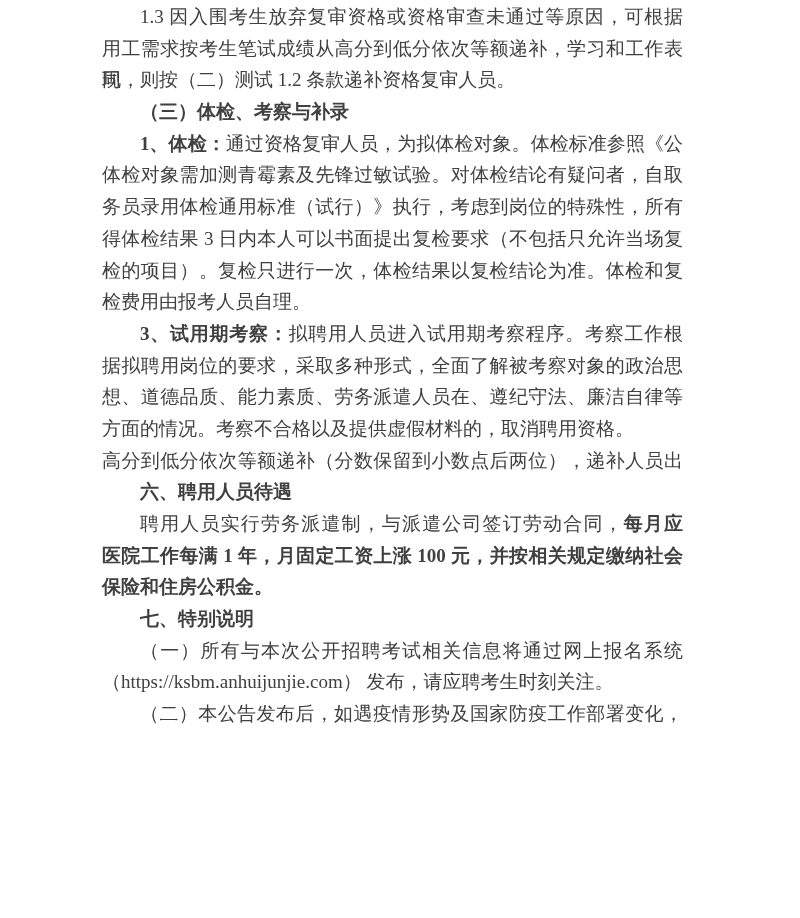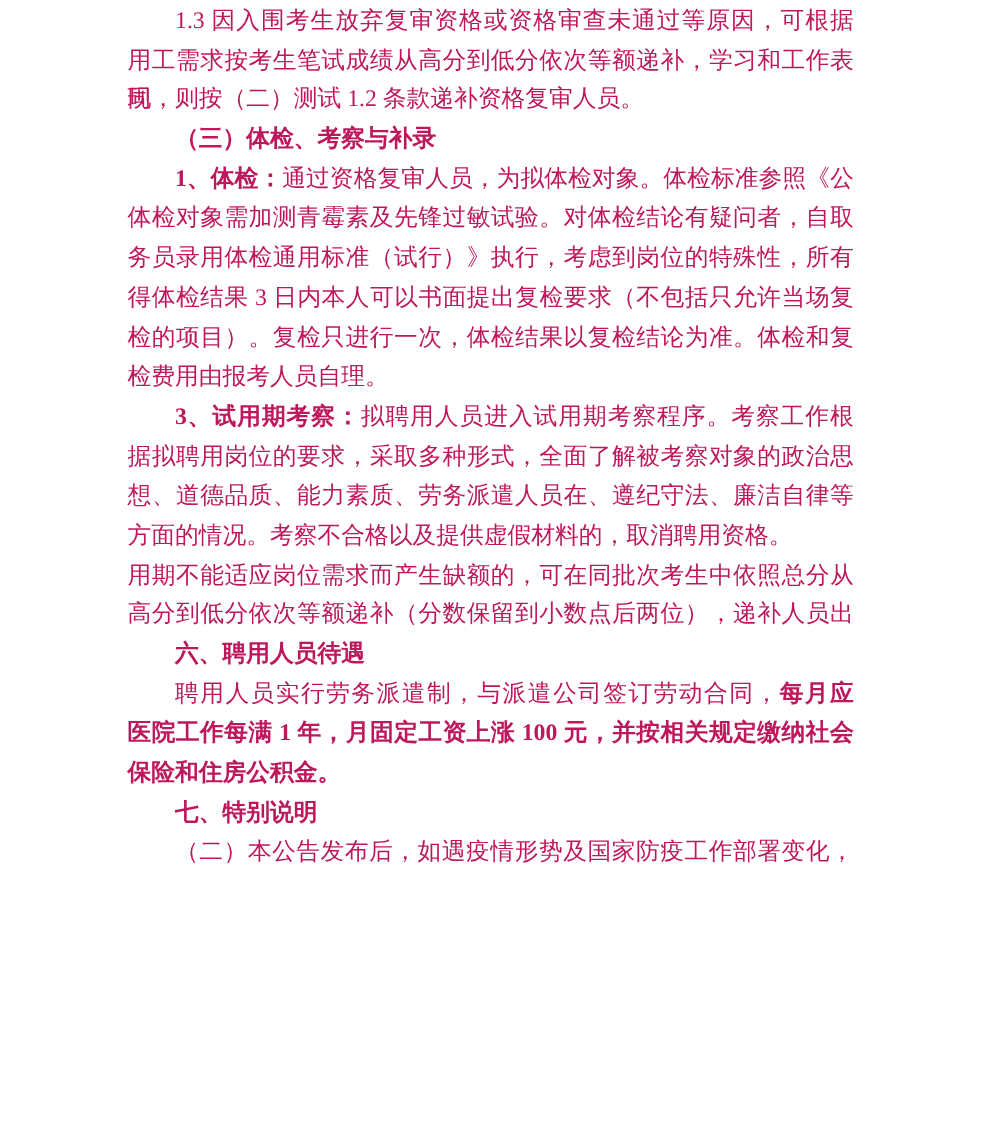--- a/index.html
+++ b/index.html
@@ -9,21 +9,21 @@
     height: 918px;
     background: #ffffff;
     overflow: hidden;
   }
   .page {
     position: relative;
     width: 800px;
     height: 918px;
     background: #ffffff;
     font-family: "Liberation Serif", "DejaVu Serif", serif;
-    color: #be185d;
+    color: #404040;
   }
   .text-block {
     position: absolute;
     left: 102px;
     top: 1px;
     width: 581px;
     font-size: 19px;
   }
   .paragraph { margin: 0; padding: 0; }
   .line {
@@ -60,31 +60,34 @@
         <div class="line jl"><span class="r">检的项目）。复检只进行一次，体检结果以复检结论为准。体检和复</span></div>
         <div class="line"><span class="r">检费用由报考人员自理。</span></div>
       </div>
       <div class="paragraph body">
         <div class="line ind jl"><span class="b">3、试用期考察：</span><span class="r">拟聘用人员进入试用期考察程序。考察工作根</span></div>
         <div class="line jl"><span class="r">据拟聘用岗位的要求，采取多种形式，全面了解被考察对象的政治思</span></div>
         <div class="line jl"><span class="r">想、道德品质、能力素质、劳务派遣人员在、遵纪守法、廉洁自律等</span></div>
         <div class="line"><span class="r">方面的情况。考察不合格以及提供虚假材料的，取消聘用资格。</span></div>
       </div>
       <div class="paragraph body">
-        <div class="line jl"><span class="r">用期不能适应岗位需求而产生缺额的，可在同批次考生中依照总分从</span></div>
         <div class="line jl"><span class="r">高分到低分依次等额递补（分数保留到小数点后两位），递补人员出</span></div>
       </div>
       <div class="paragraph heading">
         <div class="line ind"><span class="b">六、聘用人员待遇</span></div>
       </div>
       <div class="paragraph body">
         <div class="line ind jl"><span class="r">聘用人员实行劳务派遣制，与派遣公司签订劳动合同，</span><span class="b">每月应</span></div>
         <div class="line jl"><span class="b">医院工作每满 1 年，月固定工资上涨 100 元，并按相关规定缴纳社会</span></div>
         <div class="line"><span class="b">保险和住房公积金。</span></div>
       </div>
       <div class="paragraph heading">
         <div class="line ind"><span class="b">七、特别说明</span></div>
       </div>
       <div class="paragraph body">
+        <div class="line ind jl"><span class="r">（一）所有与本次公开招聘考试相关信息将通过网上报名系统</span></div>
+        <div class="line"><span class="r">（</span><span class="r">https://ksbm.anhuijunjie.com</span><span class="r">） 发布，请应聘考生时刻关注。</span></div>
+      </div>
+      <div class="paragraph body">
         <div class="line ind jl"><span class="r">（二）本公告发布后，如遇疫情形势及国家防疫工作部署变化，</span></div>
       </div>
     </div>
 </div>
 
 </body></html>

